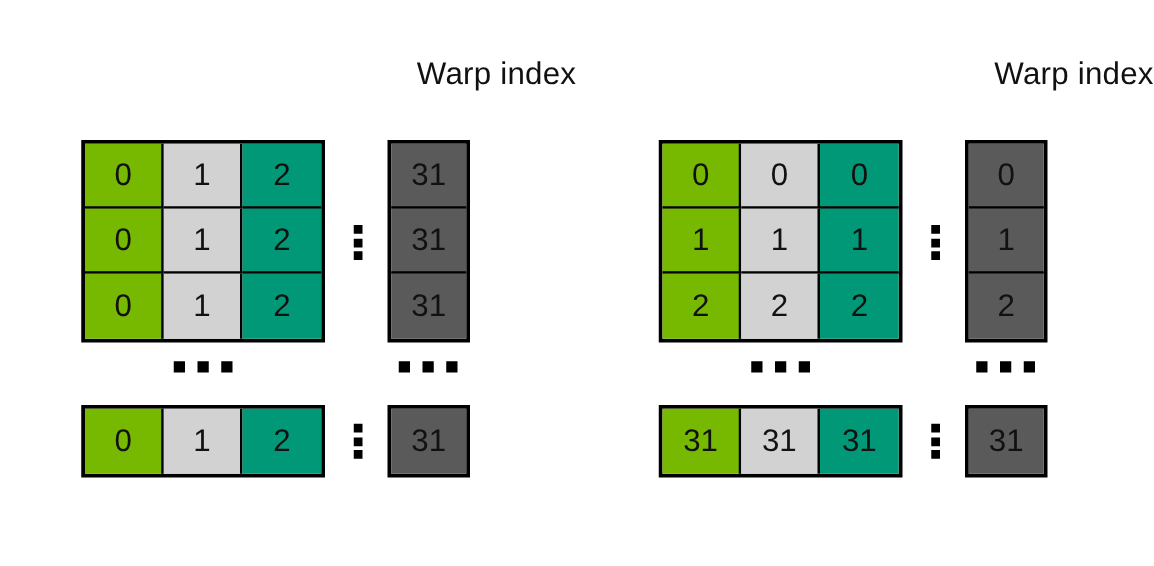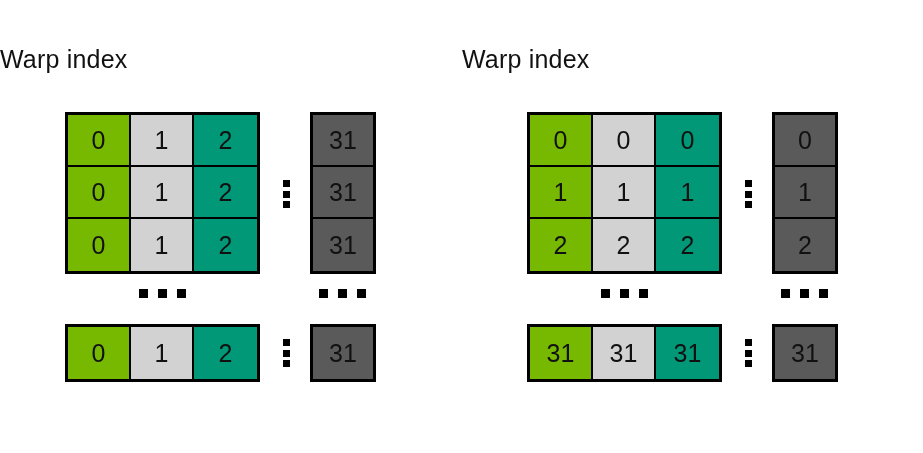--- a/index.html
+++ b/index.html
@@ -30,21 +30,21 @@
   }
   .panel-left  { left: 0; }
   .panel-right { left: 462px; }
 
   
   .panel-title {
     position: absolute;
     top: 45px;
     left: 0;
     width: 100%;
-    text-align: left;
+    text-align: right;
     font-size: 25px;
     font-weight: 400;
     color: #111111;
     letter-spacing: 0.2px;
     white-space: nowrap;
   }
 
   
   .block {
     position: absolute;

